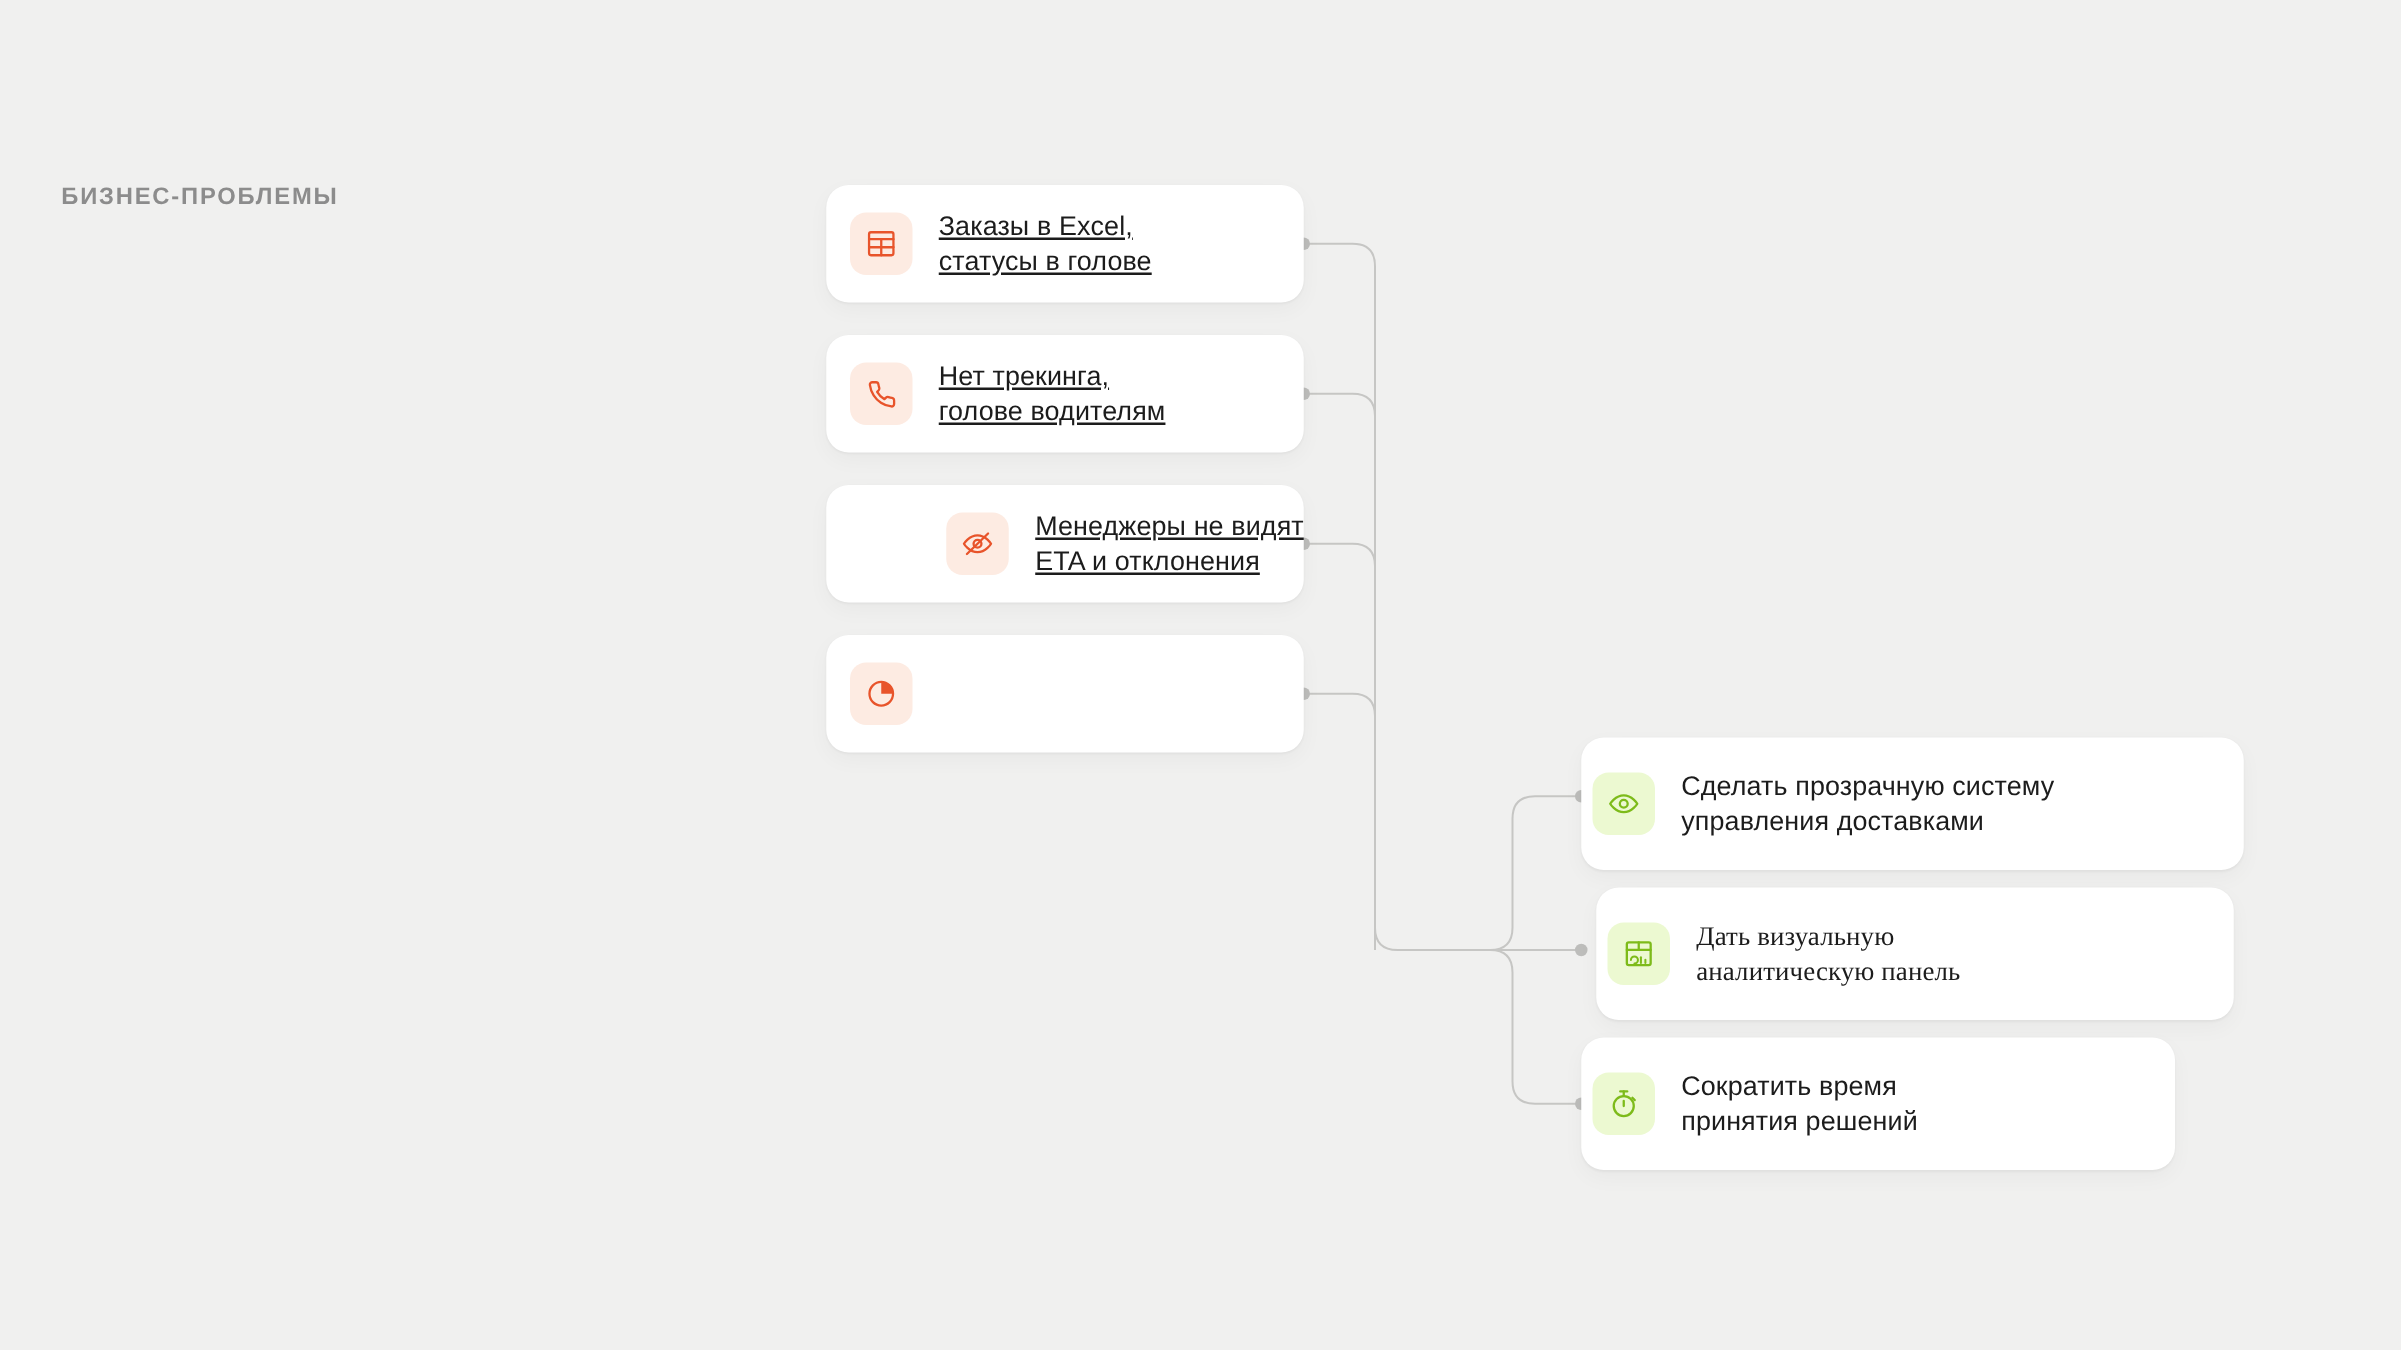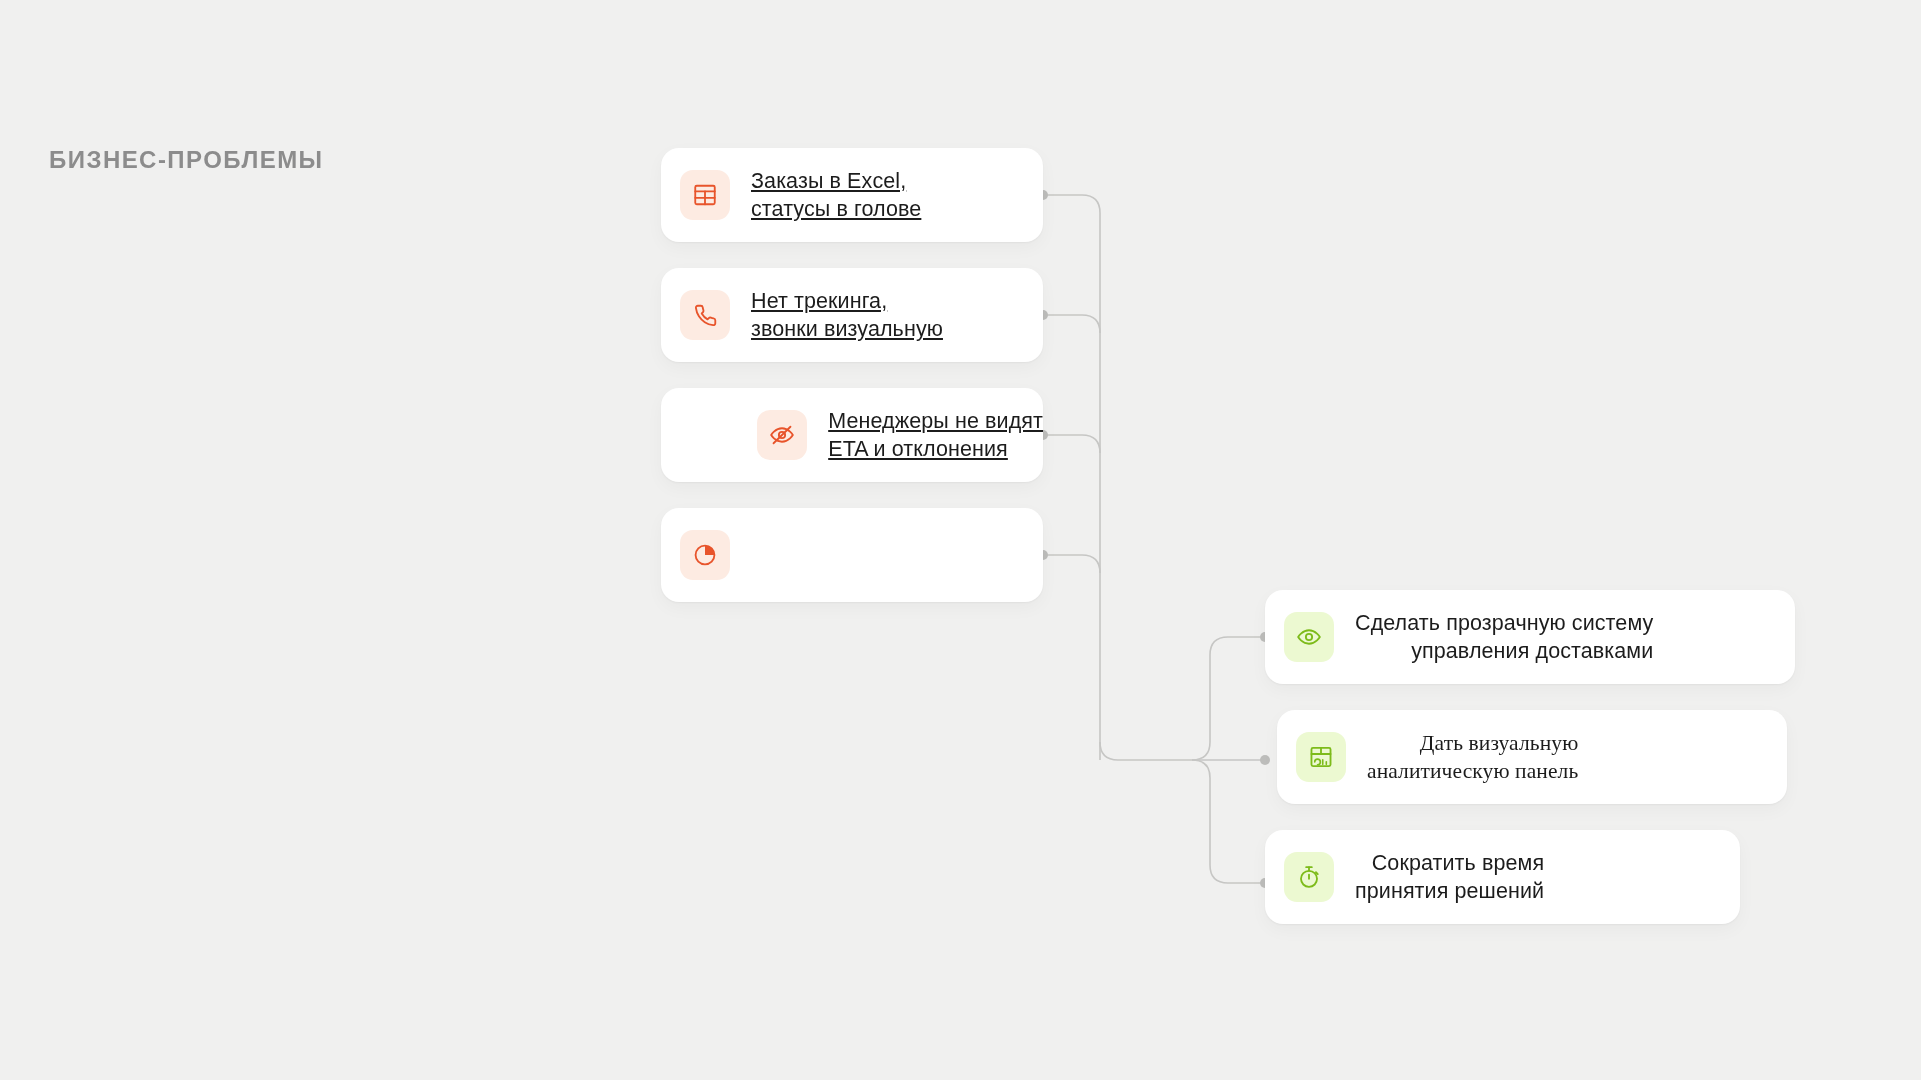--- a/index.html
+++ b/index.html
@@ -16,21 +16,21 @@
     width: 1921px;
     height: 1080px;
     background: #F0F0EF;
   }
 
   
   .section-label {
     position: absolute;
     left: 49px;
     top: 148px;
-    font-size: 24px;
+    font-size: 19px;
     font-weight: 700;
     letter-spacing: 1.45px;
     color: #8C8C8C;
     white-space: nowrap;
     line-height: 1;
   }
 
   
   #wires {
     position: absolute;
@@ -81,23 +81,22 @@
   .card.problem .tile { background: #FDEBE2; }
   .card.problem .card-text { margin-left: 21px; text-decoration: underline; }
 
   .p0 { top: 148px; }
   .p1 { top: 268px; }
   .p2 { top: 388px; justify-content: flex-end; }
   .p3 { top: 508px; }
 
   
   .card.outcome {
-    height: 94px;
-    padding-left: 19px;
-    text-align: right;
+    height: 106px;
+    padding-left: 9px;
   }
   .card.outcome .tile { background: #ECF9D1; }
   .card.outcome .card-text { margin-left: 21px; }
 
   .o0 { left: 1265px; top: 590px; width: 530px; }
   .o1 { left: 1277px; top: 710px; width: 510px; font-family: Liberation Serif, serif; }
   .o2 { left: 1265px; top: 830px; width: 475px; }
 
   svg.glyph { display: block; }
 </style>
@@ -145,21 +144,21 @@
 статусы в голове</div>
   </div>
 
   <div class="card problem p1">
     <div class="tile">
       <svg class="glyph" width="26" height="26" viewBox="0 0 24 24" fill="none" stroke="#E8542B" stroke-width="1.7" stroke-linecap="round" stroke-linejoin="round">
         <path d="M21.5 16.9v2.7a1.8 1.8 0 0 1-2 1.8 17.8 17.8 0 0 1-7.7-2.8 17.5 17.5 0 0 1-5.4-5.4A17.8 17.8 0 0 1 3.6 5.5a1.8 1.8 0 0 1 1.8-2h2.7a1.8 1.8 0 0 1 1.8 1.55c.11.86.32 1.7.62 2.5a1.8 1.8 0 0 1-.4 1.9l-1.15 1.15a14.4 14.4 0 0 0 5.4 5.4l1.15-1.15a1.8 1.8 0 0 1 1.9-.4c.8.3 1.64.51 2.5.62a1.8 1.8 0 0 1 1.55 1.83z"></path>
       </svg>
     </div>
     <div class="card-text">Нет трекинга,
-звонки визуальную</div>
+голове водителям</div>
   </div>
 
   <div class="card problem p2">
     <div class="tile">
       <svg class="glyph" width="26" height="26" viewBox="0 0 24 24" fill="none" stroke="#E8542B" stroke-width="1.7" stroke-linecap="round" stroke-linejoin="round">
         <path d="M2 12s3.6-6.2 10-6.2S22 12 22 12s-3.6 6.2-10 6.2S2 12 2 12z"></path>
         <circle cx="12" cy="12" r="2.9"></circle>
         <line x1="4.2" y1="19.6" x2="19.8" y2="4.4"></line>
       </svg>
     </div>

